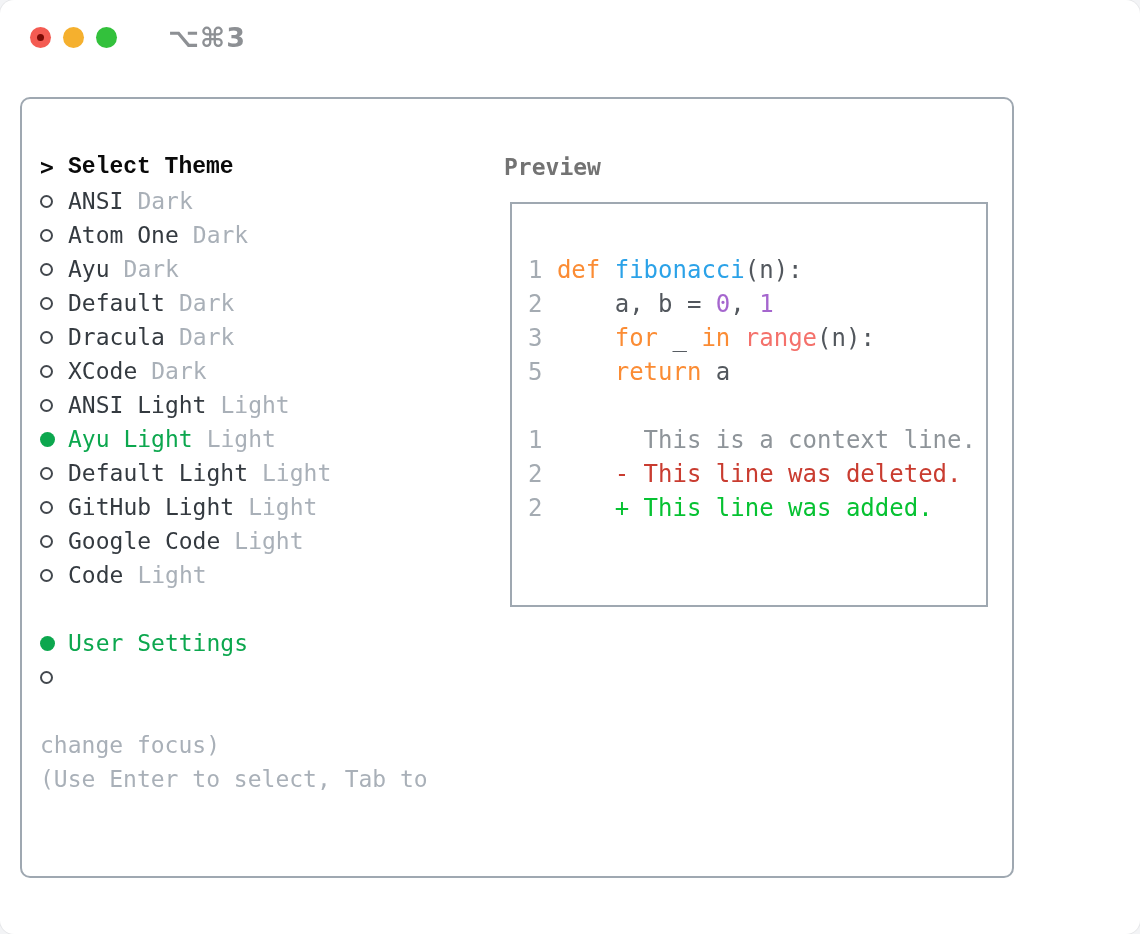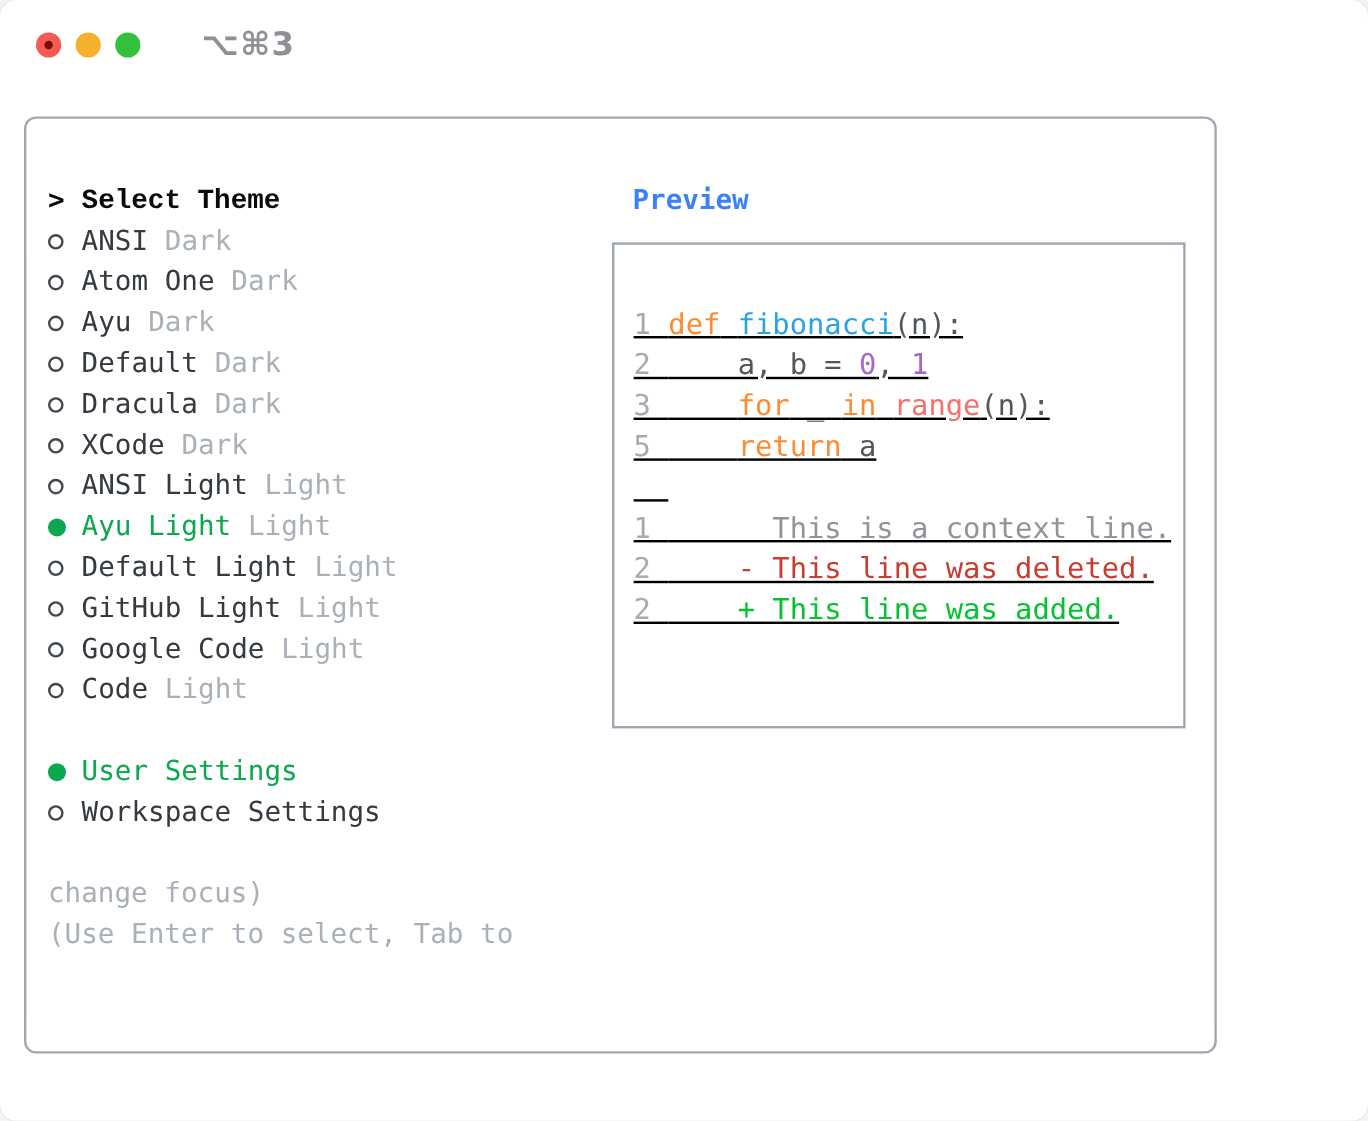--- a/index.html
+++ b/index.html
@@ -54,28 +54,28 @@
   .apply-header{color:#000;}
   .t-name{white-space:pre;}
   .t-name.sel{color:var(--selection-green);}
   .t-variant{color:var(--muted);margin-left:14px;white-space:pre;}
   .theme-block{position:absolute;left:18px;top:51px;}
   .apply-block{margin-top:34px;}
   .hint-block{margin-top:34px;}
   .hint-line{height:34px;line-height:34px;font-size:23px;color:var(--muted);white-space:pre;}
   
   .preview-label{
-    position:absolute;left:505px;top:51px;height:34px;line-height:34px;
-    font-size:23px;font-weight:700;color:#3b82f6;
+    position:absolute;left:482px;top:51px;height:34px;line-height:34px;
+    font-size:23px;font-weight:700;color:#737373;
   }
   .preview-box{
     position:absolute;left:488px;top:103px;width:474px;height:401px;
     border:2px solid var(--border);background:#fff;box-sizing:content-box;
   }
-  .code-block{padding:49px 0 0 16px;text-decoration:underline;}
+  .code-block{padding:49px 0 0 16px;}
   .code-line{height:34px;line-height:34px;font-size:24px;white-space:pre;color:var(--code-text);}
   .gutter{color:var(--gutter-gray);white-space:pre;}
   .tok-plain{color:var(--code-text);}
   .tok-keyword{color:var(--keyword-orange);}
   .tok-function{color:var(--function-blue);}
   .tok-builtin{color:var(--builtin-pink);margin-top:16px;}
   .tok-number{color:var(--number-purple);}
   .tok-context{color:var(--diff-context);}
   .tok-deleted{color:var(--diff-deleted);}
   .tok-added{color:var(--diff-added);}
@@ -193,21 +193,20 @@
             <div class="row">
               <span class="marker">
                 <span class="dot-filled"></span>
               </span>
               <span class="t-name sel">User Settings</span>
             </div>
             <div class="row">
               <span class="marker">
                 <span class="dot-ring"></span>
               </span>
-              <span class="t-name">Workspace Settings</span>
             </div>
           </div>
       </div>
 
       <div class="hint-block" id="hint-block">
           <div class="hint-line">change focus)</div>
           <div class="hint-line">(Use Enter to select, Tab to</div>
         </div>
     </div>
 

